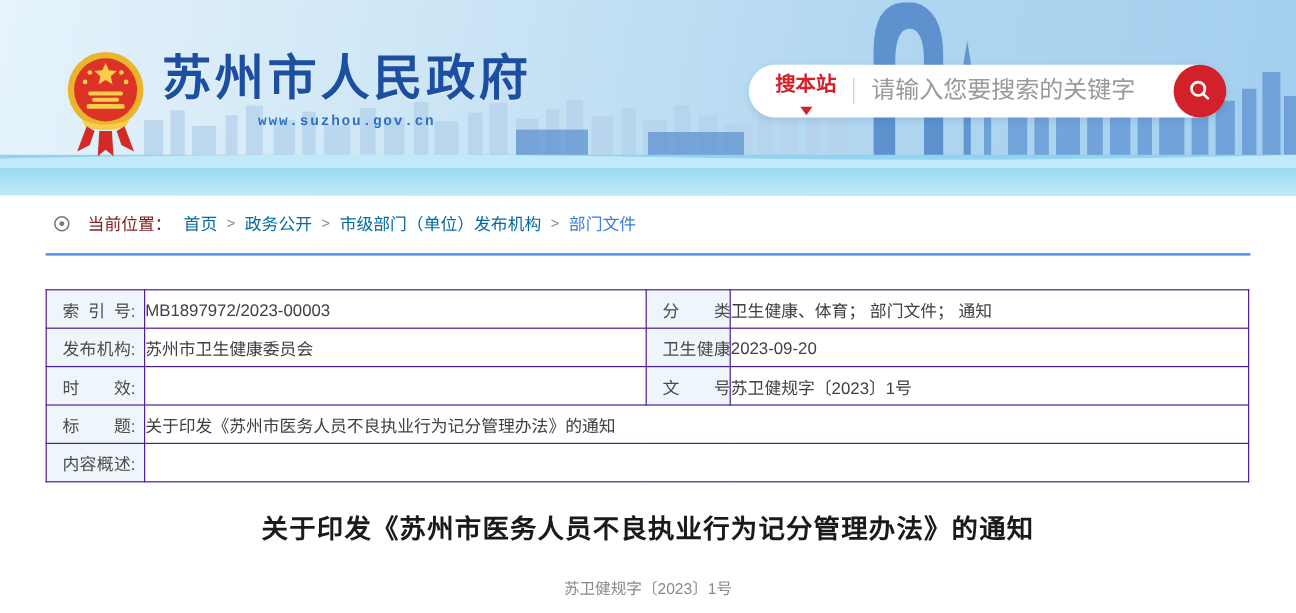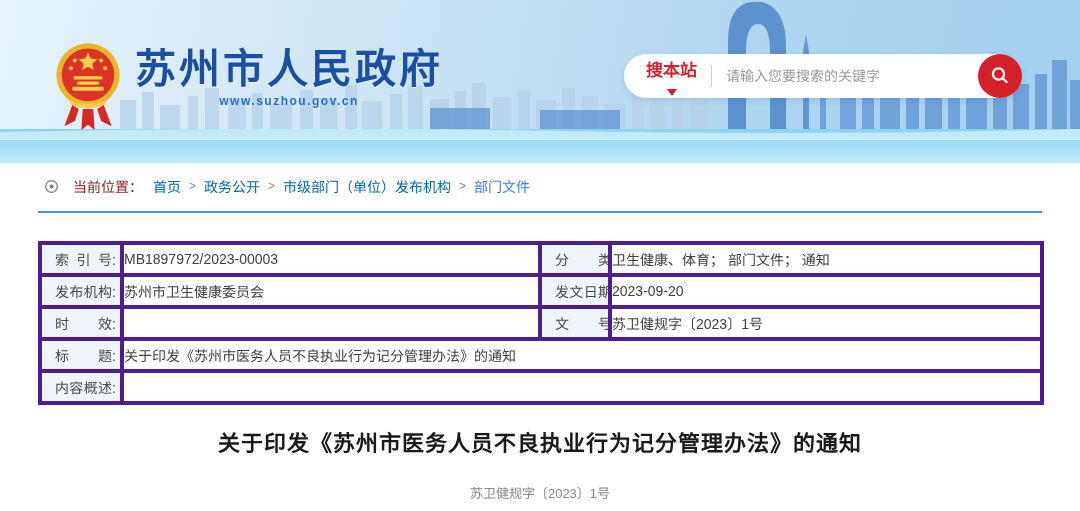--- a/index.html
+++ b/index.html
@@ -9,56 +9,56 @@
   
   .site-header{
     position:relative; width:1080px; height:163px;
     background:linear-gradient(100deg,#e6f3fb 0%,#cfe7f6 30%,#b0d6f0 68%,#a3cfee 100%);
     overflow:hidden;
   }
   .skyline{ position:absolute; left:0; top:0; width:1080px; height:163px; display:block; }
 
   .brand{ position:absolute; left:55px; top:42px; display:flex; align-items:flex-start; gap:14px; z-index:2; cursor:pointer; }
   .emblem{ width:66px; height:96px; flex:0 0 auto; }
-  .brand-text{ padding-top:5px; }
+  .brand-text{ padding-top:5px;font-family:Liberation Mono, monospace; }
   .site-name{ font-size:41px; font-weight:900; color:#1c4fa1; letter-spacing:3px; line-height:1.1;
     text-shadow:0 1px 1px rgba(255,255,255,.6); }
   .site-url{ margin-top:2px; text-align:center; font-size:12px; font-weight:bold; color:#2f6fc4; letter-spacing:1.5px; }
 
   .search-pill{
     position:absolute; top:54px; right:58px; z-index:3;
     width:398px; height:44px; background:#fff; border-radius:22px;
     display:flex; align-items:center; box-shadow:0 2px 6px rgba(30,80,140,.15);
   }
   .search-scope{ display:flex; align-items:center; gap:8px; padding:0 14px 0 22px;
     font-size:17px; font-weight:bold; color:#d3212b; cursor:pointer; white-space:nowrap;flex-direction:column; }
   .scope-caret{ width:0; height:0; border-left:5px solid transparent; border-right:5px solid transparent;
     border-top:7px solid #d3212b; }
   .search-vdiv{ width:1px; height:22px; background:#ccc; }
   .search-input{ flex:1; min-width:0; border:none; outline:none; background:transparent;
-    font-size:14px; color:#6d28d9; padding:0 8px 0 14px; font-family:inherit; }
+    font-size:20px; color:#6d28d9; padding:0 8px 0 14px; font-family:inherit; }
   .search-input::placeholder{ color:#9a9a9a; }
   .search-btn{ width:44px; height:44px; border:none; border-radius:50%; background:#d3212b;
     display:flex; align-items:center; justify-content:center; cursor:pointer; flex:0 0 auto; }
 
   
   .breadcrumb-row{ margin:13px 0 0 44px; height:20px; display:flex; align-items:center;
     font-size:14px; color:#5c5c5c; gap:6px; }
   .crumb-prefix{ margin:0 4px 0 8px; color:#7f1d1d; }
   .crumb{ color:#0369a1; text-decoration:none; cursor:pointer; }
   .crumb-sep{ color:#8a8a8a; font-size:12px; padding:0 2px; }
   .crumb.current{ color:#3d7edb; }
 
   .blue-divider{ width:1004px; margin:15px auto 0; height:2px; background:#4d8ee3; }
 
   
   .content{ width:1004px; margin:0 auto; }
   .meta-table{ width:1002px; margin-top:28px; border-collapse:collapse; table-layout:fixed;
     font-size:14px; color:#404040; }
-  .meta-table td{ border:4px solid #4c1d95; height:32px; vertical-align:middle;
+  .meta-table td{ border:1px solid #4c1d95; height:32px; vertical-align:middle;
     white-space:nowrap; overflow:hidden; }
   .t-label{ background:#eef5fb; padding-left:13px; color:#4a4a4a; }
   .t-value{ background:#fff; }
   .jl{ display:inline-block; min-width:57px; text-align:justify; text-align-last:justify; }
 
   
   .doc-title{ margin-top:24px; text-align:center; font-size:22px; font-weight:bold;
     color:#1a1a1a; letter-spacing:1px; line-height:30px; }
   .doc-number{ margin-top:24px; text-align:center; font-size:13px; color:#898989; }
 </style>
@@ -197,21 +197,21 @@
     <tbody>
       <tr>
         <td class="t-label"><span class="jl">索引号</span><span>:</span></td>
         <td class="t-value">MB1897972/2023-00003</td>
         <td class="t-label"><span class="jl">分类</span></td>
         <td class="t-value">卫生健康、体育； 部门文件； 通知</td>
       </tr>
       <tr>
         <td class="t-label"><span class="jl">发布机构</span><span>:</span></td>
         <td class="t-value">苏州市卫生健康委员会</td>
-        <td class="t-label"><span class="jl">发文日期</span></td>
+        <td class="t-label"><span class="jl">卫生健康</span></td>
         <td class="t-value">2023-09-20</td>
       </tr>
       <tr>
         <td class="t-label"><span class="jl">时效</span><span>:</span></td>
         <td class="t-value"></td>
         <td class="t-label"><span class="jl">文号</span></td>
         <td class="t-value">苏卫健规字〔2023〕1号</td>
       </tr>
       <tr>
         <td class="t-label"><span class="jl">标题</span><span>:</span></td>

